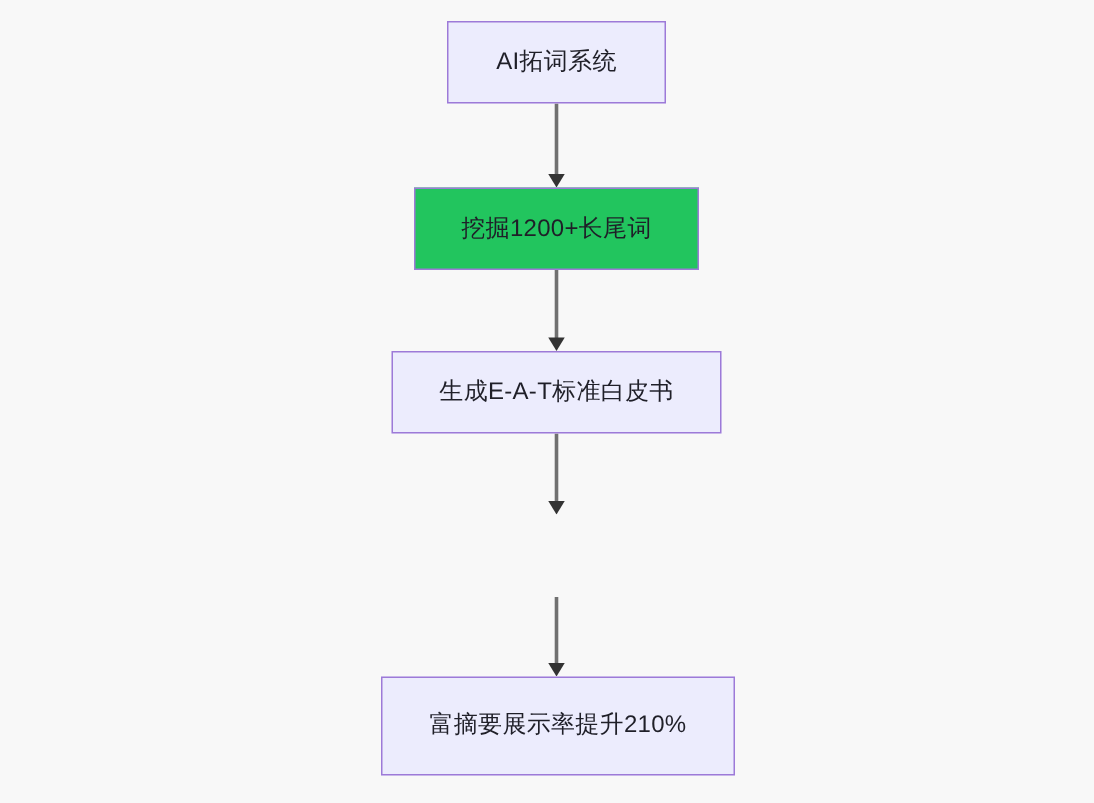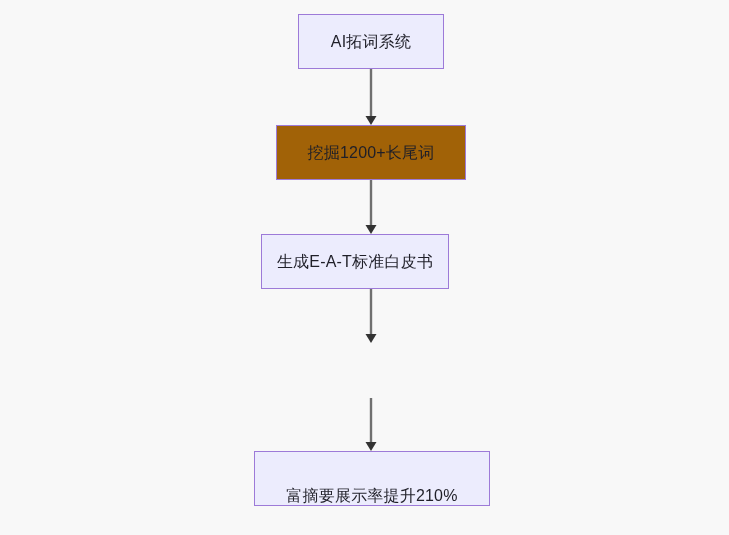--- a/index.html
+++ b/index.html
@@ -59,41 +59,41 @@
 
   <div class="node" id="node-n1" style="left: 298px; top: 14px; width: 146px; height: 55px; background: rgb(236, 236, 253); border-color: rgb(157, 122, 216); color: rgb(31, 31, 40);">
     <span class="node-label">AI拓词系统</span>
   </div>
 
   <svg class="connector" id="edge-e1" xmlns="http://www.w3.org/2000/svg" viewBox="0 0 22 56" style="left: 360px; top: 69px; width: 22px; height: 56px;">
     <line class="edge-line" x1="11" y1="0" x2="11" y2="48" stroke="#707070"></line>
     <polygon class="edge-head" points="5.5,47 16.5,47 11,56" fill="#333333"></polygon>
   </svg>
 
-  <div class="node" id="node-n2" style="left: 276px; top: 125px; width: 190px; height: 55px; background: #a16207; border-color: rgb(157, 122, 216); color: rgb(31, 31, 40);">
+  <div class="node" id="node-n2" style="left: 276px; top: 125px; width: 190px; height: 55px; background: #22c55e; border-color: rgb(157, 122, 216); color: rgb(31, 31, 40);">
     <span class="node-label">挖掘1200+长尾词</span>
   </div>
 
   <svg class="connector" id="edge-e2" xmlns="http://www.w3.org/2000/svg" viewBox="0 0 22 54" style="left: 360px; top: 180px; width: 22px; height: 54px;">
     <line class="edge-line" x1="11" y1="0" x2="11" y2="46" stroke="#707070"></line>
     <polygon class="edge-head" points="5.5,45 16.5,45 11,54" fill="#333333"></polygon>
   </svg>
 
-  <div class="node" id="node-n3" style="left: 261px; top: 234px; width: 188px; height: 55px; background: rgb(236, 236, 253); border-color: rgb(157, 122, 216); color: rgb(31, 31, 40);">
+  <div class="node" id="node-n3" style="left: 261px; top: 234px; width: 220px; height: 55px; background: rgb(236, 236, 253); border-color: rgb(157, 122, 216); color: rgb(31, 31, 40);">
     <span class="node-label">生成E-A-T标准白皮书</span>
   </div>
 
   <svg class="connector" id="edge-e3" xmlns="http://www.w3.org/2000/svg" viewBox="0 0 22 54" style="left: 360px; top: 289px; width: 22px; height: 54px;">
     <line class="edge-line" x1="11" y1="0" x2="11" y2="46" stroke="#707070"></line>
     <polygon class="edge-head" points="5.5,45 16.5,45 11,54" fill="#333333"></polygon>
   </svg>
 
 
   <svg class="connector" id="edge-e4" xmlns="http://www.w3.org/2000/svg" viewBox="0 0 22 53" style="left: 360px; top: 398px; width: 22px; height: 53px;">
     <line class="edge-line" x1="11" y1="0" x2="11" y2="45" stroke="#707070"></line>
     <polygon class="edge-head" points="5.5,44 16.5,44 11,53" fill="#333333"></polygon>
   </svg>
 
-  <div class="node" id="node-n5" style="left: 254px; top: 451px; width: 236px; height: 55px; background: rgb(236, 236, 253); border-color: rgb(157, 122, 216); color: rgb(31, 31, 40); align-items: flex-end;">
+  <div class="node" id="node-n5" style="left: 254px; top: 451px; width: 236px; height: 66px; background: rgb(236, 236, 253); border-color: rgb(157, 122, 216); color: rgb(31, 31, 40);">
     <span class="node-label">富摘要展示率提升210%</span>
   </div>
 
 </div>
 
 </body></html>

